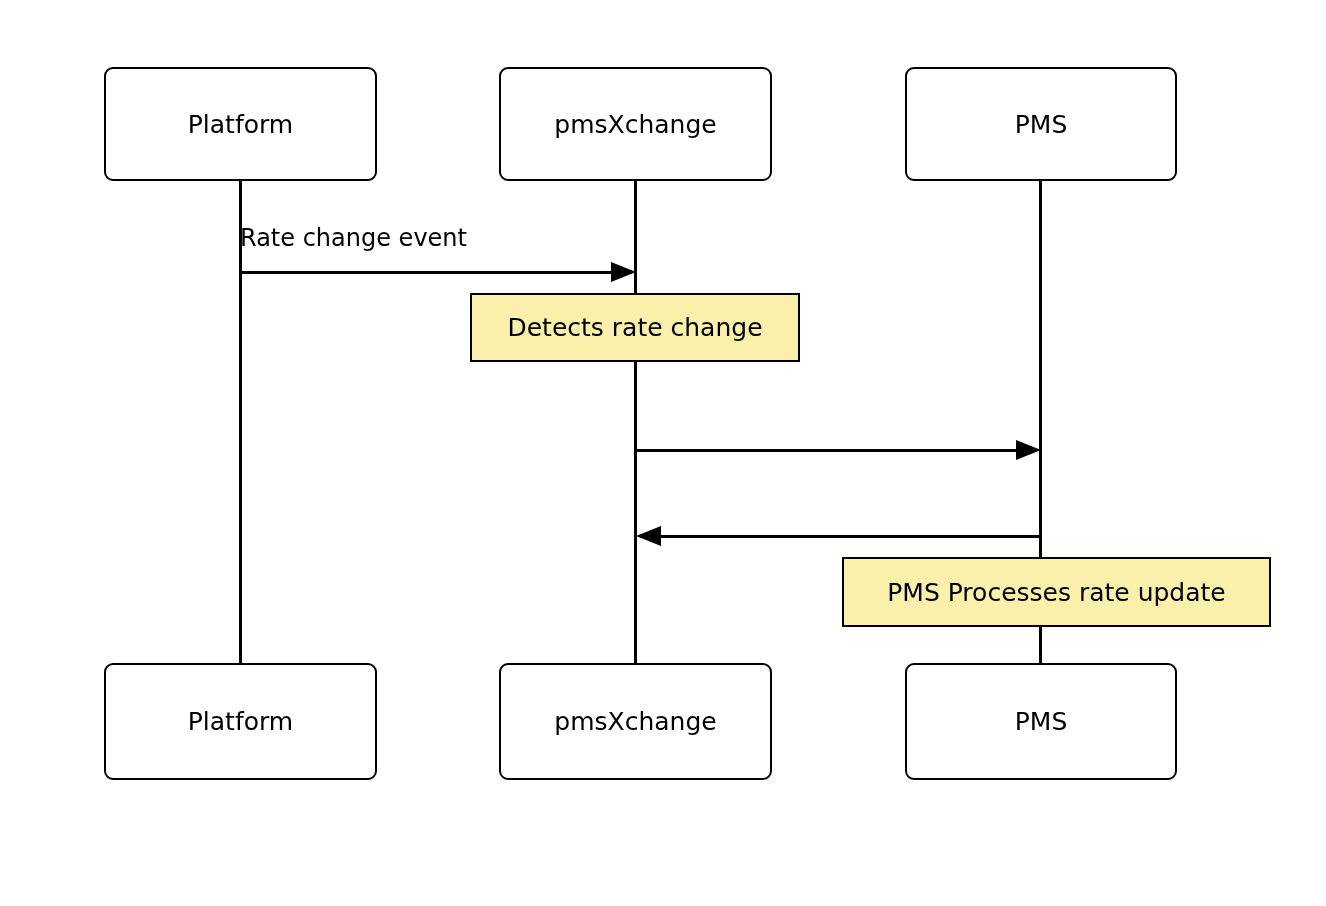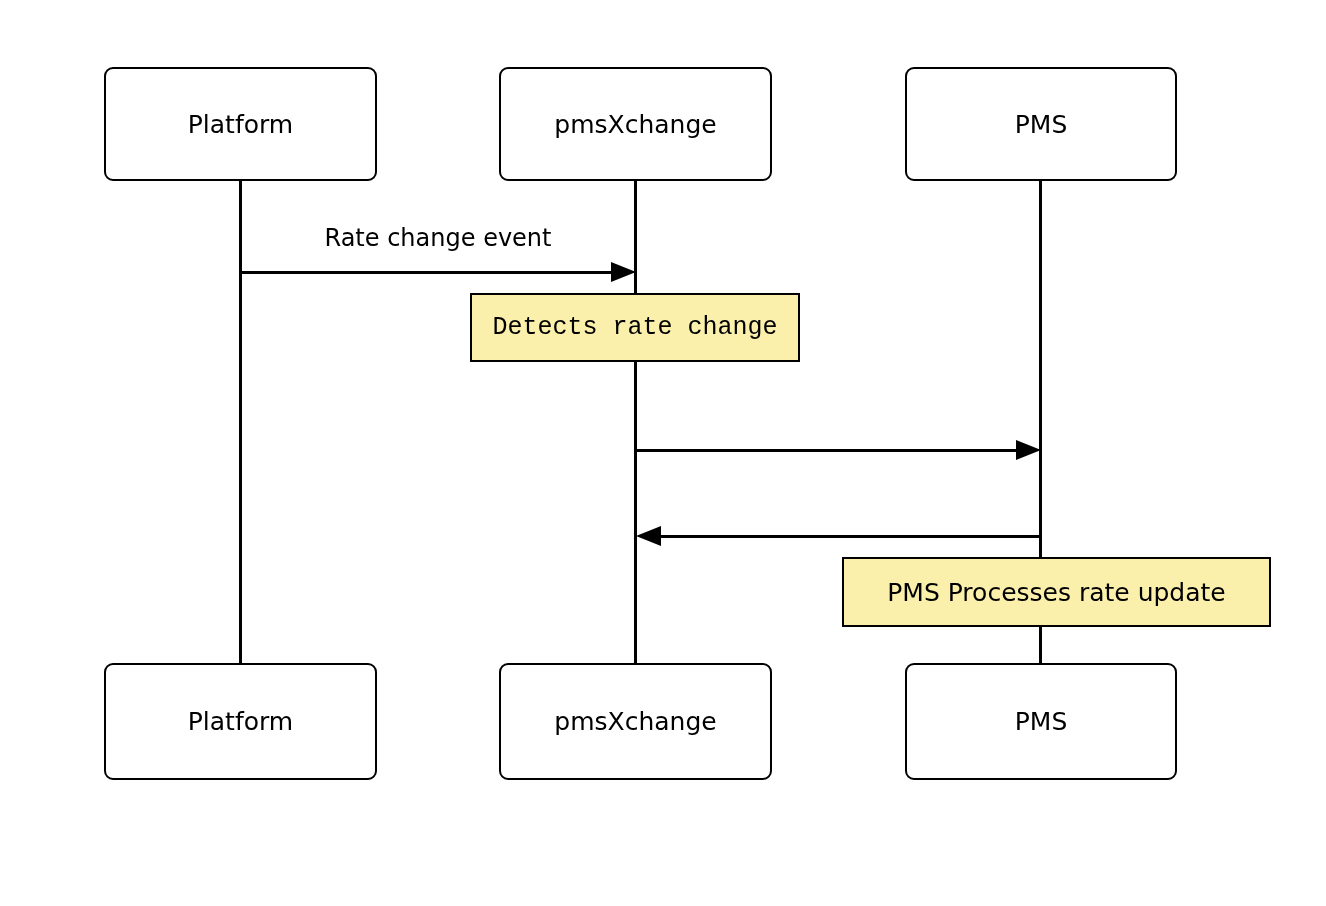--- a/index.html
+++ b/index.html
@@ -40,21 +40,21 @@
     width:3px;
     background:var(--line);
   }
   .msg-line{
     position:absolute;
     height:3px;
     background:var(--line);
   }
   .msg-label{
     position:absolute;
-    text-align:center;
+    text-align:left;
     font-size:24px;
     white-space:nowrap;
   }
   .arrow-head{
     position:absolute;
     width:0;height:0;
   }
   .arrow-head.right{
     border-top:10px solid transparent;
     border-bottom:10px solid transparent;
@@ -93,21 +93,21 @@
   </div>
 
   <div class="lifeline" style="left:239px;top:181px;height:482px;"></div>
   <div class="lifeline" style="left:634px;top:181px;height:482px;"></div>
   <div class="lifeline" style="left:1039px;top:181px;height:482px;"></div>
 
   <div class="msg-label" style="left:240px;top:224px;width:396px;">Rate change event</div>
   <div class="msg-line" style="left:240px;top:271px;width:372px;"></div>
   <div class="arrow-head right" style="left:611px;top:262px;"></div>
 
-  <div class="note-box" style="left:470px;top:293px;width:330px;height:69px;font-family:Liberation Mono, monospace;">
+  <div class="note-box" style="left:470px;top:293px;width:330px;height:69px;">
     <span>Detects rate change</span>
   </div>
 
   <div class="msg-line" style="left:636px;top:449px;width:381px;"></div>
   <div class="arrow-head right" style="left:1016px;top:440px;"></div>
 
   <div class="msg-line" style="left:660px;top:535px;width:381px;"></div>
   <div class="arrow-head left" style="left:636px;top:526px;"></div>
 
   <div class="note-box" style="left:842px;top:557px;width:429px;height:70px;">

